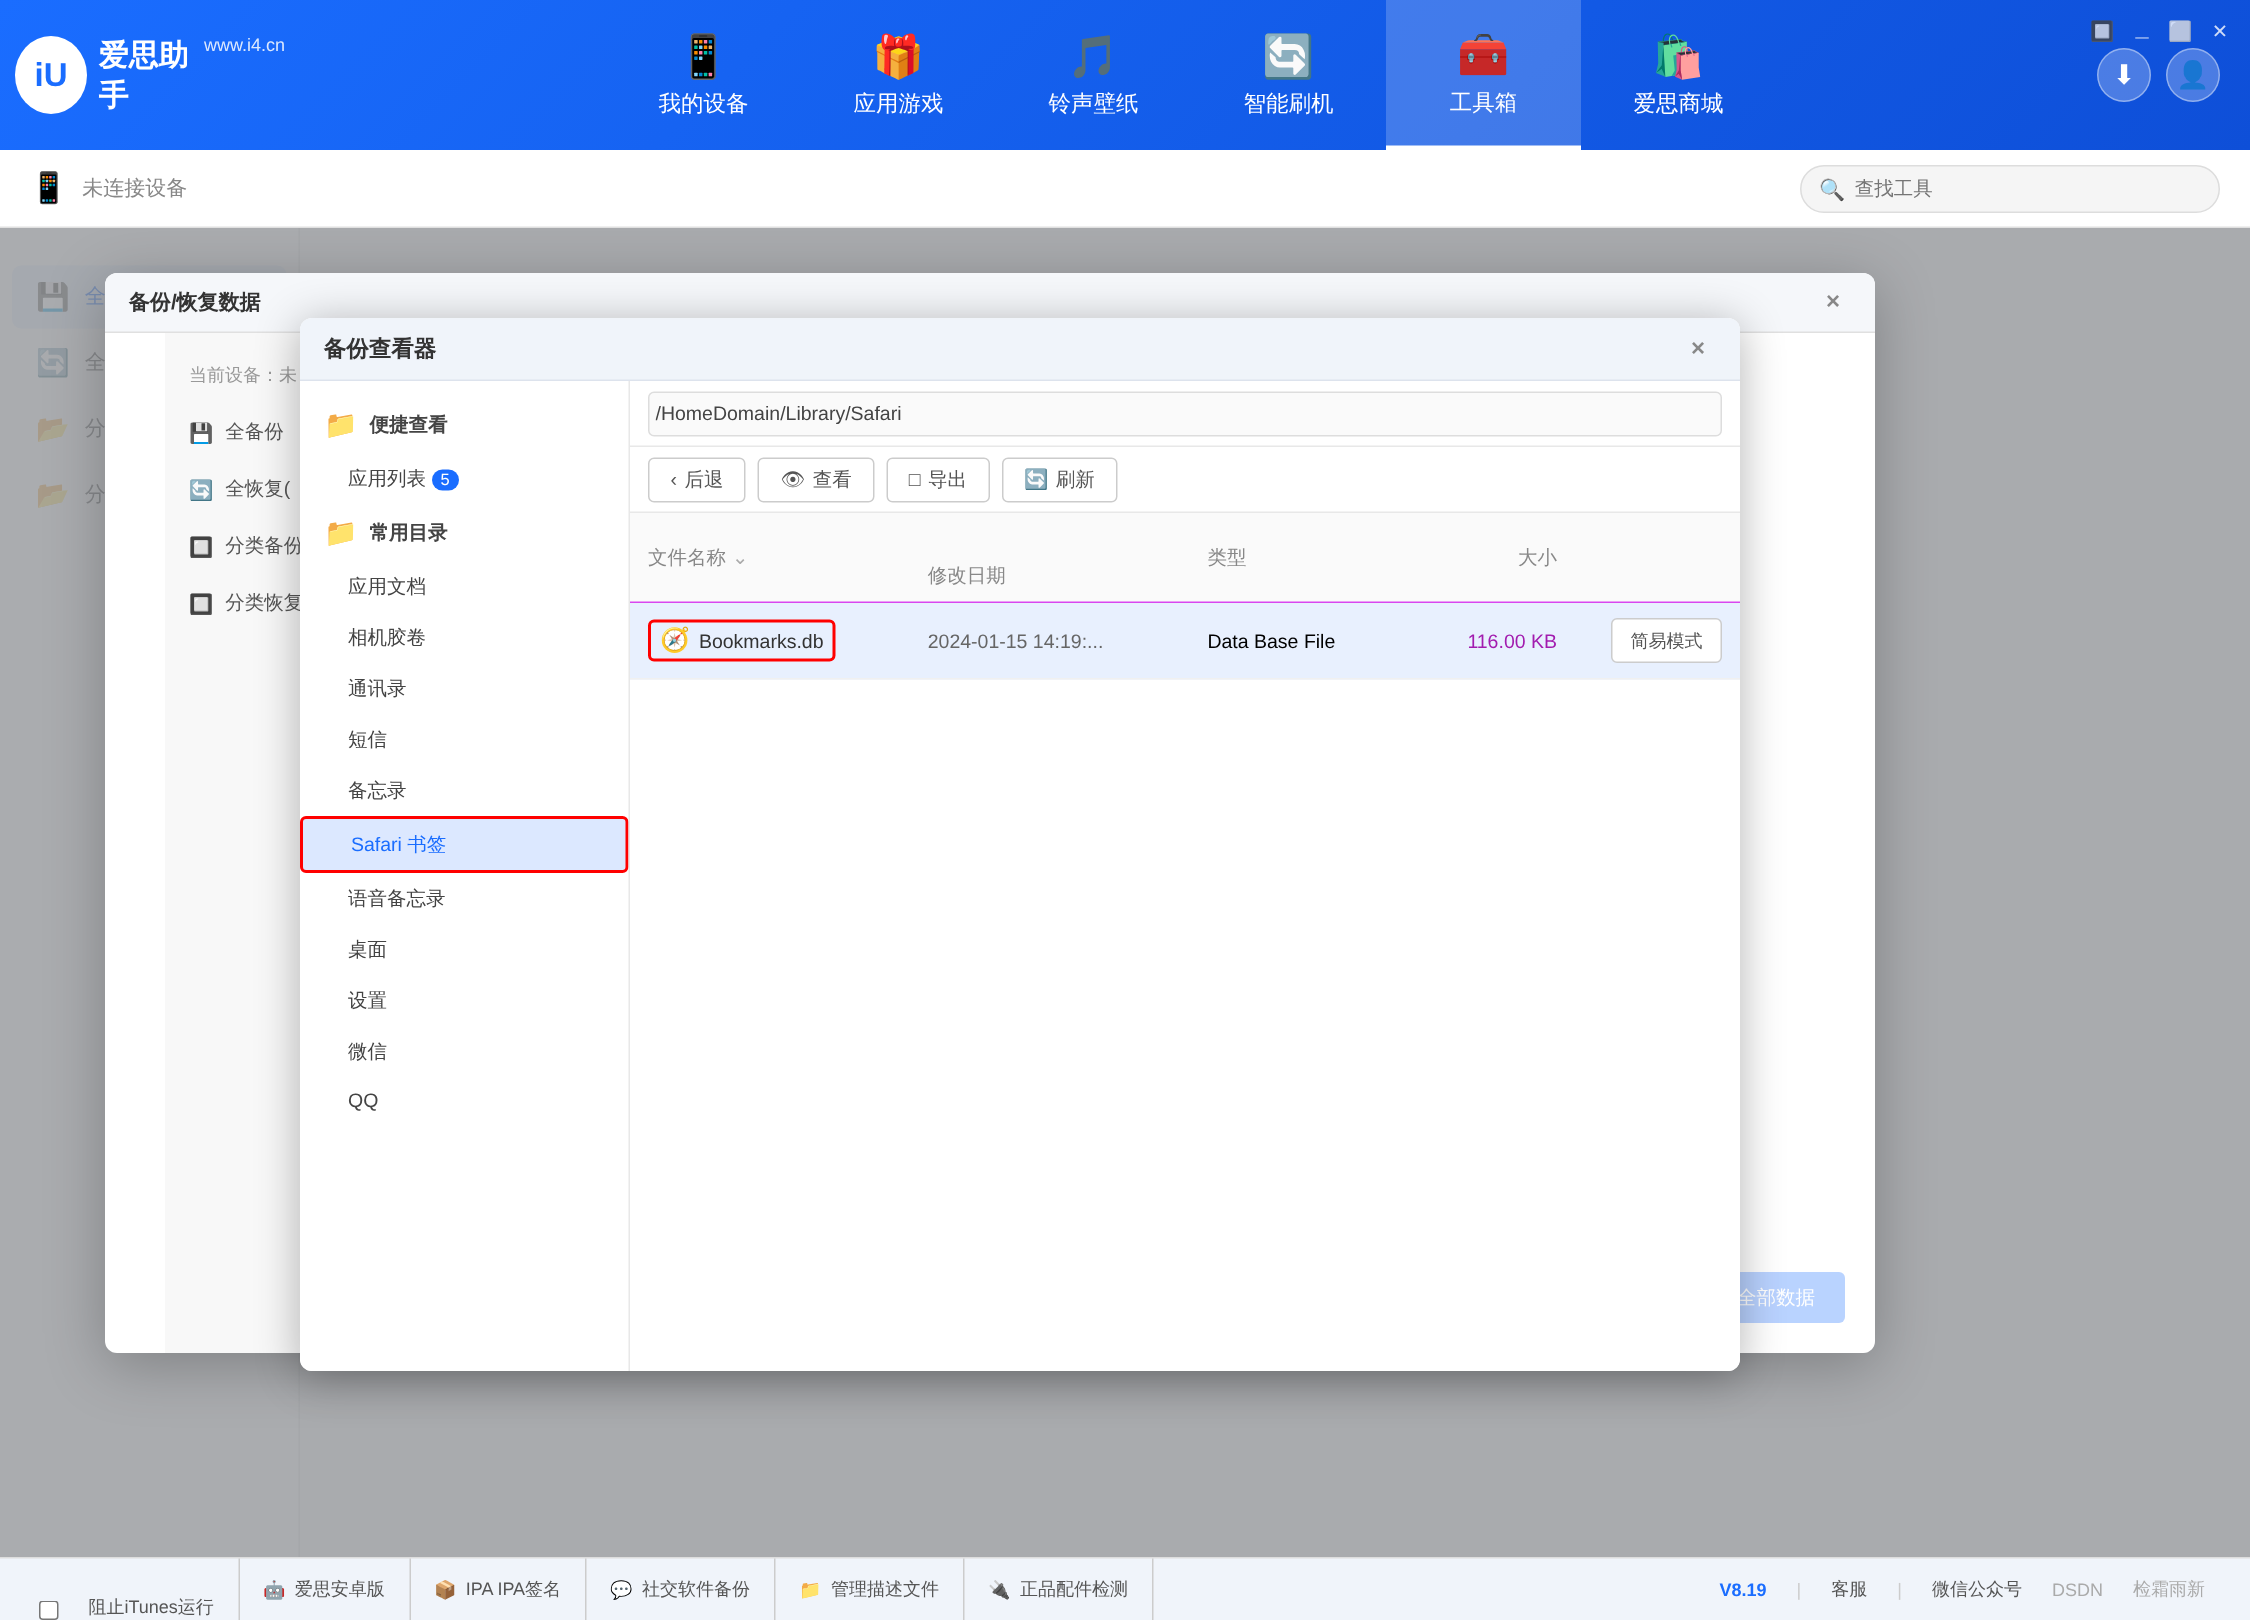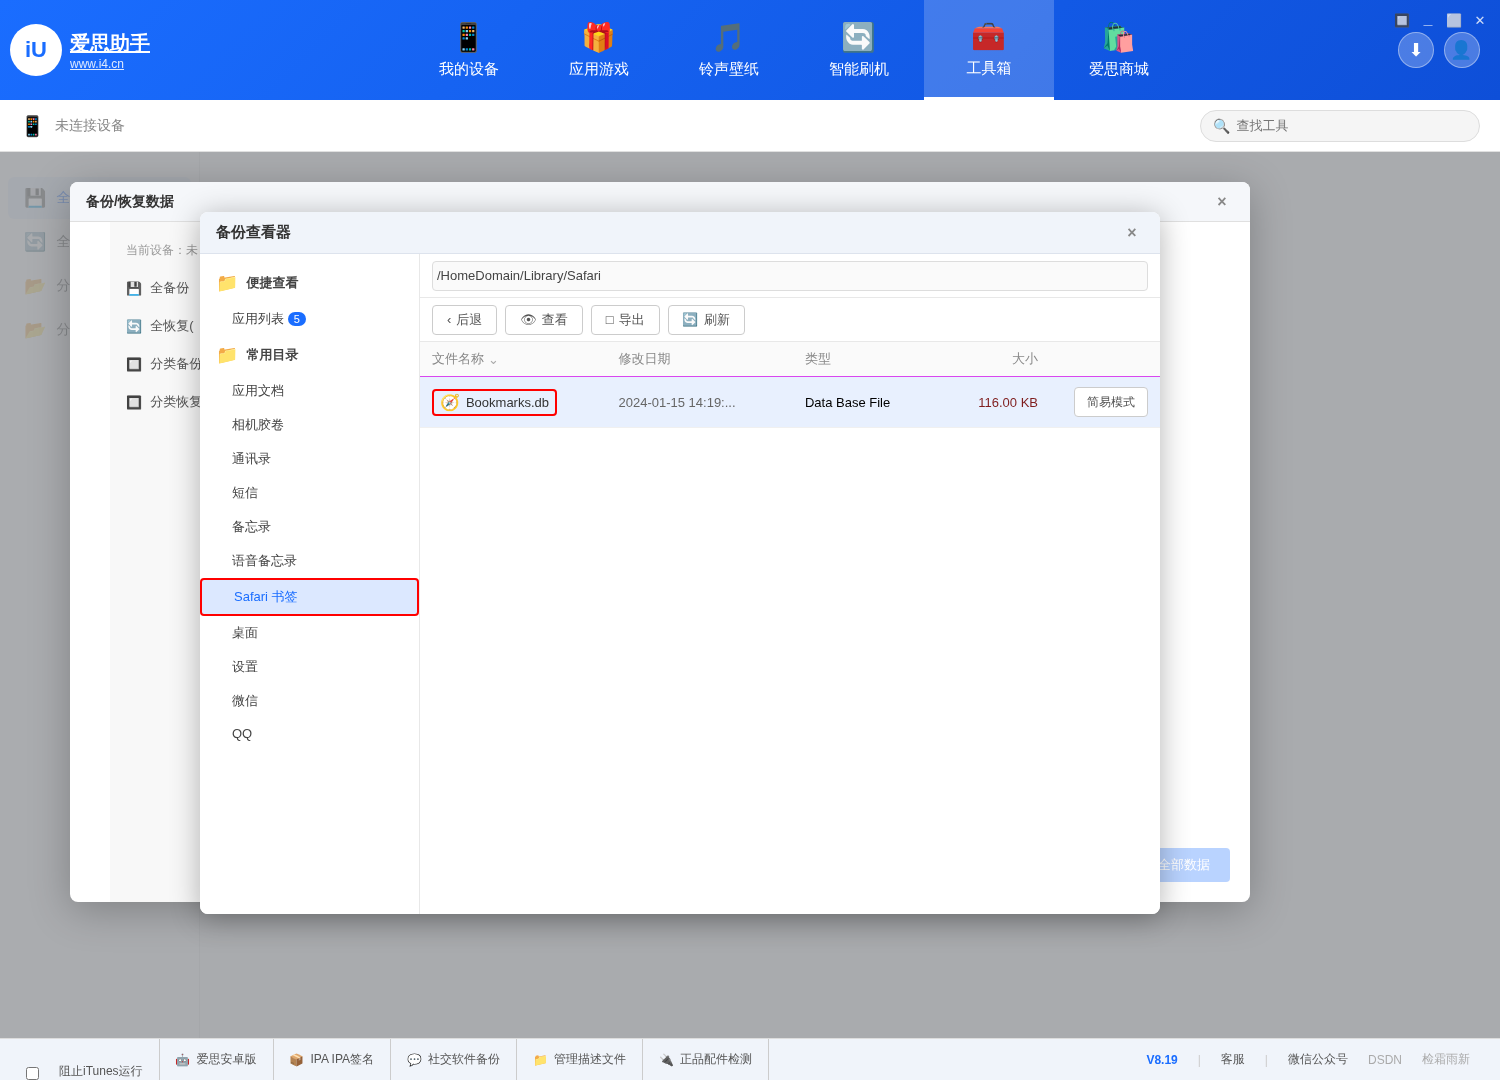--- a/index.html
+++ b/index.html
@@ -34,23 +34,21 @@
       border-radius: 50%;
       display: flex;
       align-items: center;
       justify-content: center;
       font-size: 22px;
       font-weight: bold;
       color: #1a6dff;
     }
     .logo-text {
       display: flex;
-      flex-direction: column;
       color: white;
-      text-decoration: underline;
     }
     .logo-text .brand { font-size: 20px; font-weight: bold; }
     .logo-text .url { font-size: 12px; opacity: 0.85; }
     .nav-items {
       display: flex;
       flex: 1;
       justify-content: center;
       gap: 0;
     }
     .nav-item {
@@ -395,42 +393,42 @@
     .file-table-header {
       display: flex;
       align-items: center;
       padding: 8px 12px;
       border-bottom: 1px solid #d946ef;
       background: #fafafa;
       font-size: 13px;
       color: #888;
     }
     .file-col-name { flex: 2; display: flex; align-items: center; gap: 4px; }
-    .file-col-date { flex: 2; }
+    .file-col-date { flex: 2; margin-top: 25px; }
     .file-col-type { flex: 1.5; }
     .file-col-size { flex: 1; text-align: right; }
     .file-row {
       display: flex;
       align-items: center;
       padding: 10px 12px;
       border-bottom: 1px solid #f0f0f0;
       font-size: 13px;
       color: #333;
       cursor: pointer;
     }
     .file-row.selected { background: #e8f0fe; }
     .file-row-name {
       flex: 2;
       display: flex;
       align-items: center;
       gap: 8px;
     }
     .file-row-date { flex: 2; color: #666; }
     .file-row-type { flex: 1.5; color: #000000; }
-    .file-row-size { flex: 1; text-align: right; color: #7f1d1d; }
+    .file-row-size { flex: 1; text-align: right; color: #a21caf; }
 
     
     .red-highlight {
       border: 2px solid red;
       border-radius: 4px;
       display: inline-flex;
       align-items: center;
       padding: 2px 6px;
     }
 
@@ -648,25 +646,25 @@
         </div>
         <div class="tree-item tree-indent">
           <span>通讯录</span>
         </div>
         <div class="tree-item tree-indent">
           <span>短信</span>
         </div>
         <div class="tree-item tree-indent">
           <span>备忘录</span>
         </div>
-        <div class="tree-item tree-indent">
-          <span>语音备忘录</span>
-        </div>
         <div class="tree-item tree-indent active tree-item-red">
           <span>Safari 书签</span>
+        </div>
+        <div class="tree-item tree-indent">
+          <span>语音备忘录</span>
         </div>
         <div class="tree-item tree-indent">
           <span>桌面</span>
         </div>
         <div class="tree-item tree-indent">
           <span>设置</span>
         </div>
         <div class="tree-item tree-indent">
           <span>微信</span>
         </div>

